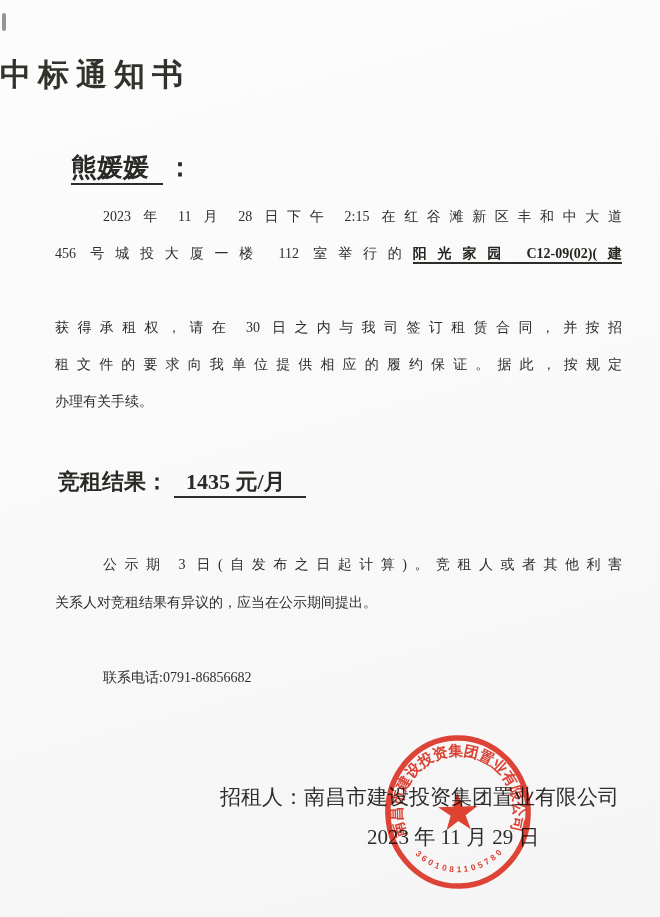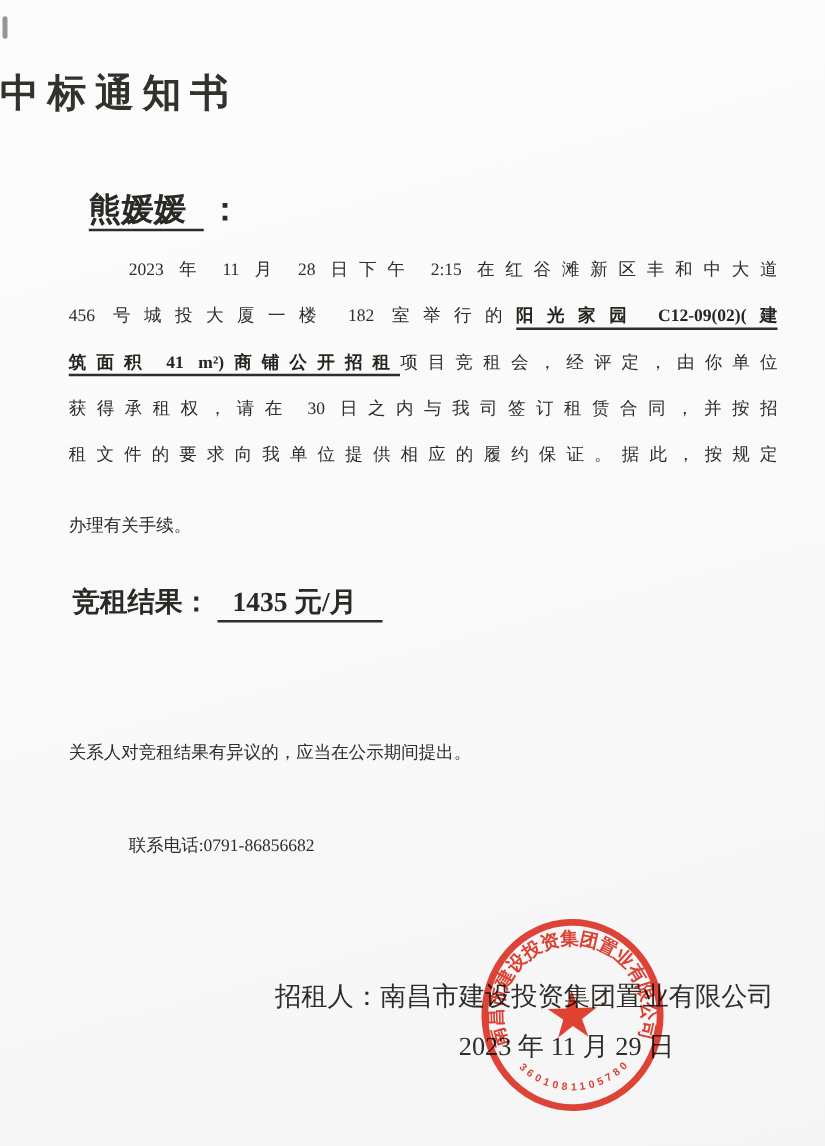--- a/index.html
+++ b/index.html
@@ -35,32 +35,32 @@
 <div class="page">
 
   <div class="scan-artifact"></div>
 
   <div class="title">中标通知书</div>
 
   <div class="recipient"><span class="recipient-name">熊媛媛</span><span class="recipient-colon">：</span></div>
 
   <div class="t-line just indent" style="top:198px">2023 年 11 月 28 日下午 2:15 在红谷滩新区丰和中大道</div>
 
-  <div class="t-line just" style="top:235px"><span>456 号城投大厦一楼 182 室举行的</span><span class="emph">阳光家园 C12-09(02)(建</span></div>
+  <div class="t-line just" style="top:235px"><span>456 号城投大厦一楼 112 室举行的</span><span class="emph">阳光家园 C12-09(02)(建</span></div>
 
-  <div class="t-line just" style="top:272px"><span class="emph">筑面积 41 m²)商铺公开招租</span><span>项目竞租会，经评定，由你单位</span></div>
 
   <div class="t-line just" style="top:309px">获得承租权，请在 30 日之内与我司签订租赁合同，并按招</div>
 
   <div class="t-line just" style="top:346px">租文件的要求向我单位提供相应的履约保证。据此，按规定</div>
 
-  <div class="t-line" style="top:403px">办理有关手续。</div>
+  <div class="t-line" style="top:383px">办理有关手续。</div>
 
   <div class="result-line"><span>竞租结果：</span><span class="result-value">1435 元/月</span></div>
 
+  <div class="t-line just indent" style="top:546px">公示期 3 日(自发布之日起计算)。竞租人或者其他利害</div>
 
   <div class="t-line" style="top:584px">关系人对竞租结果有异议的，应当在公示期间提出。</div>
 
 
   <div class="t-line indent" style="top:659px">联系电话:0791-86856682</div>
 
   <div class="footer-line" style="top:779px;left:220px">招租人：南昌市建设投资集团置业有限公司</div>
 
   <div class="footer-line" style="top:819px;left:367px">2023 年 11 月 29 日</div>
 

